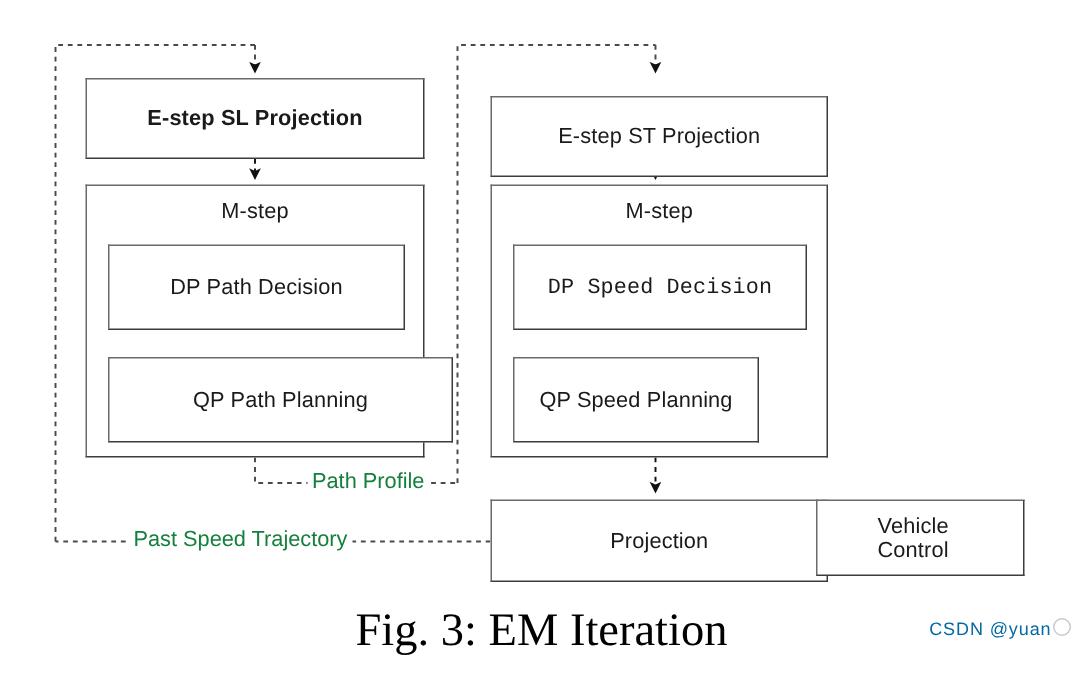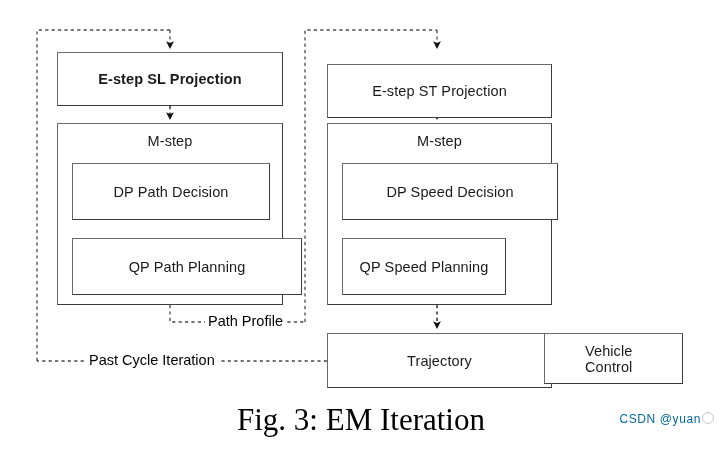--- a/index.html
+++ b/index.html
@@ -47,21 +47,21 @@
     right: 0;
     top: 9px;
     text-align: center;
     font-size: 14.5px;
     color: #1a1a1a;
   }
   .edge-label {
     position: absolute;
     background: #ffffff;
     font-size: 14.5px;
-    color: #000000;
+    color: #15803d;
     white-space: nowrap;
     padding: 0 3px;
     z-index: 3;
   }
   #caption {
     position: absolute;
     left: 0;
     right: 0;
     top: 402px;
     text-align: center;
@@ -142,39 +142,39 @@
       <span>QP Path Planning</span>
     </div>
   </div>
 
   <div class="node" style="left:327px; top:52px; width:225px; height:54px;margin-top:12px;">
     <span>E-step ST Projection</span>
   </div>
 
   <div class="node group-box" style="left:327px; top:123px; width:225px; height:182px;">
     <div class="group-title">M-step</div>
-    <div class="node" style="left:14px; top:39px; width:216px; height:57px;">
+    <div class="node" style="left:14px; top:39px; width:196px; height:57px;font-family:Liberation Mono, monospace;">
       <span>DP Speed Decision</span>
     </div>
     <div class="node" style="left:14px; top:114px; width:164px; height:57px;">
       <span>QP Speed Planning</span>
     </div>
   </div>
 
   <div class="node" style="left:327px; top:333px; width:225px; height:55px;">
-    <span>Trajectory</span>
+    <span>Projection</span>
   </div>
 
   <div class="node" style="left:544px; top:333px; width:139px; height:51px;padding-left:40px;">
     <span>Vehicle Control</span>
   </div>
 
   <div class="edge-label" style="left:205px; top:313px;">Path Profile</div>
 
-  <div class="edge-label" style="left:86px; top:352px;">Past Cycle Iteration</div>
+  <div class="edge-label" style="left:86px; top:352px;">Past Speed Trajectory</div>
 
   <div id="caption">Fig. 3: EM Iteration</div>
 
   <div id="watermark">
     <span>CSDN @yuan</span><span class="wm-ring"></span>
   </div>
 
 </div>
 
 </body></html>

